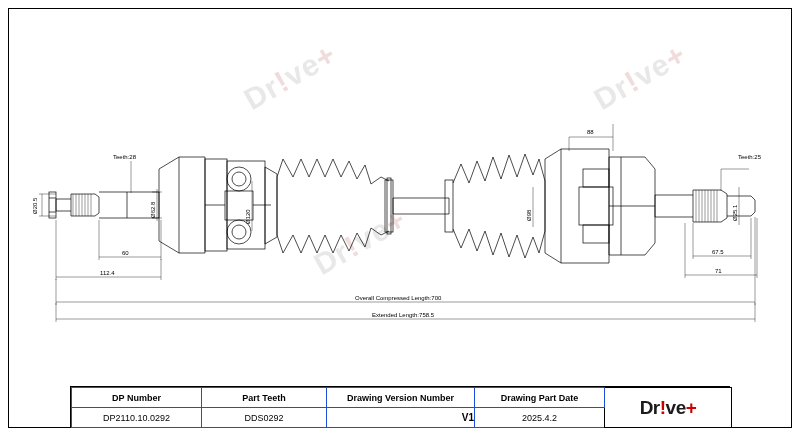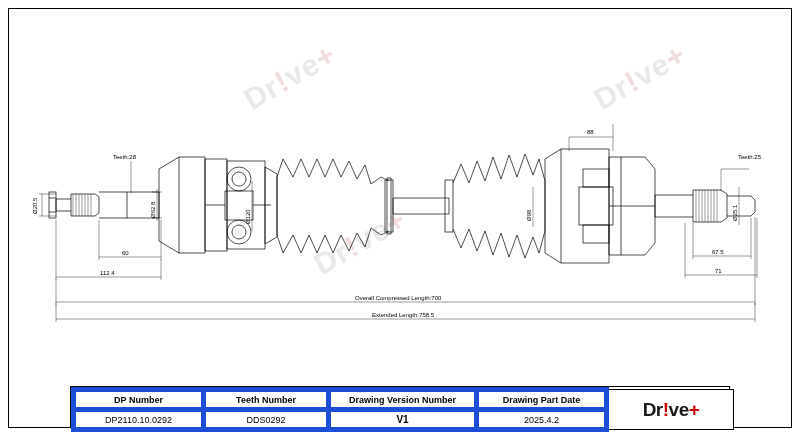--- a/index.html
+++ b/index.html
@@ -51,31 +51,31 @@
     left: 70px; top: 386px;
     width: 660px; height: 42px;
     border: 1px solid #000;
   }
   table.info {
     border-collapse: collapse;
     width: 100%; height: 100%;
     table-layout: fixed;
   }
   table.info td {
-    border: 5px solid #1d4ed8;
+    border: 1px solid #1d4ed8;
     text-align: center;
     vertical-align: middle;
     font-size: 9px;
     color: #000;
     padding: 0;
     height: 20px;
   }
   table.info td.hdr { font-weight: bold; font-size: 9px; }
   table.info td.val { font-weight: normal; font-size: 9px; }
-  table.info td.vbig { font-weight: bold; font-size: 10px; }
+  table.info td.vbig { font-weight: bold; font-size: 10px; text-align: right; }
   .logo-cell {
     border: 1px solid #000 !important;
     background: #fff;
     position: relative;
   }
   .logo {
     font-family: "Liberation Sans", sans-serif;
     font-weight: bold;
     font-size: 19px;
     color: #1b1b1b;
@@ -244,21 +244,21 @@
         <text class="lbl" x="363" y="308">Extended  Length:758.5</text>
       </g>
     </svg>
   </div>
 
   <div class="table-wrap">
     <table class="info">
       <tbody>
           <tr>
         <td class="hdr" style="width:130px">DP Number</td>
-        <td class="hdr" style="width:125px">Teeth Number</td>
+        <td class="hdr" style="width:125px">Part Teeth</td>
         <td class="hdr" style="width:148px">Drawing Version Number</td>
         <td class="hdr" style="width:130px">Drawing Part Date</td>
         <td class="logo-cell" rowspan="2" style="width:127px">
           <span class="logo">Dr<span class="ex">!</span>ve<span class="plus">+</span></span>
         </td>
       </tr>
       <tr>
         <td class="val">DP2110.10.0292</td>
         <td class="val">DDS0292</td>
         <td class="vbig">V1</td>

